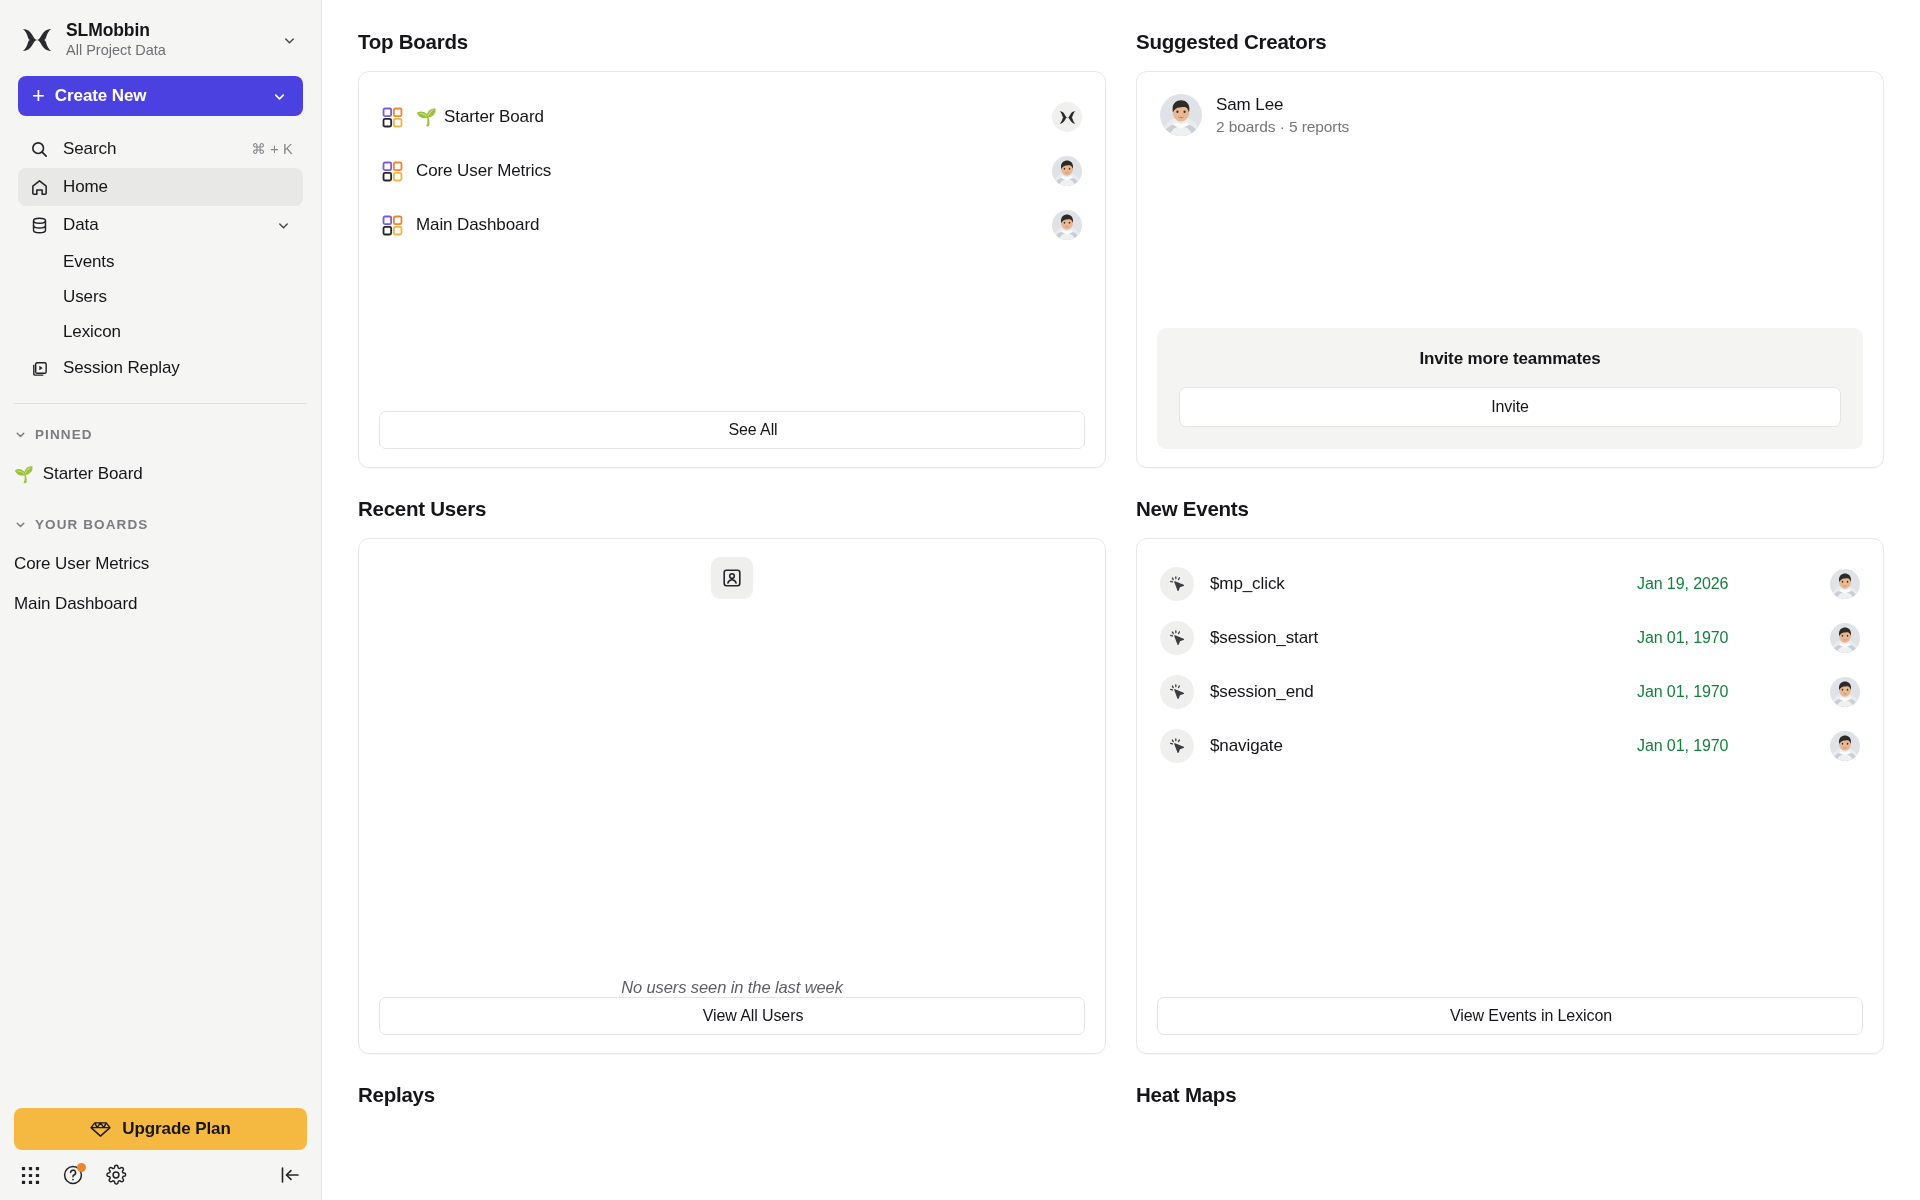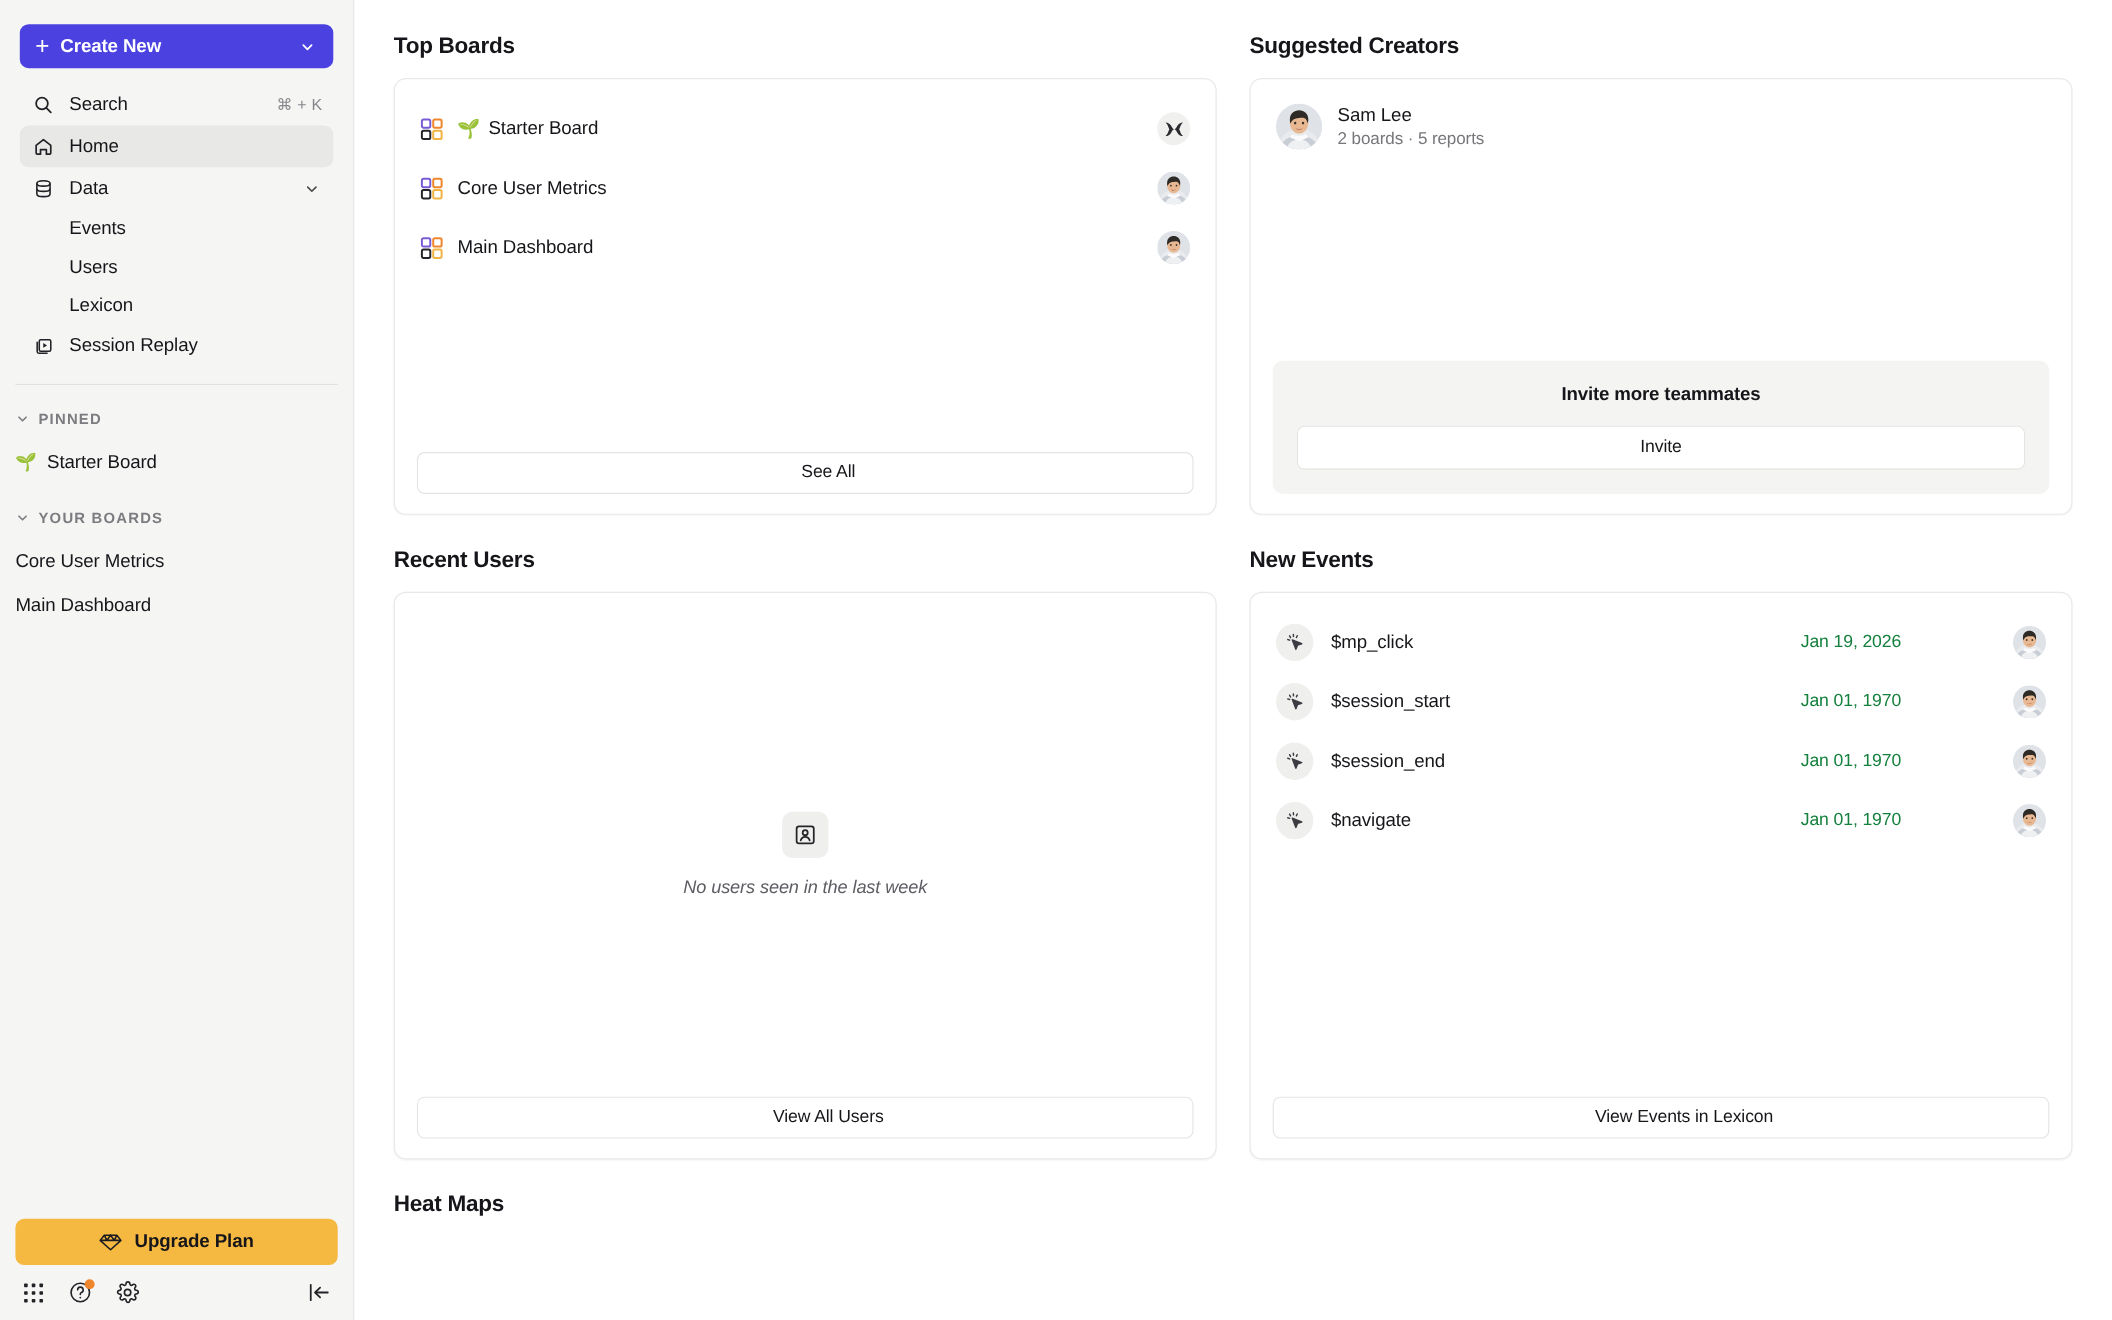--- a/index.html
+++ b/index.html
@@ -106,21 +106,21 @@
   .creator-av { width:42px; height:42px; border-radius:50%; overflow:hidden; flex:none; }
   .creator-name { font-size:17px; color:#16161a; font-weight:400; letter-spacing:-0.1px; }
   .creator-meta { font-size:15.5px; color:#76767b; margin-top:3px; letter-spacing:-0.1px; }
 
   .invite-box { margin-top:auto; background:#f4f4f2; border-radius:9px; padding:21px 22px 22px 22px; text-align:center; }
   .invite-title { font-size:17px; font-weight:700; color:#16161a; letter-spacing:-0.15px; }
   .invite-sub { font-size:16px; color:#6d6d72; margin-top:11px; letter-spacing:-0.1px; }
   .invite-btn { margin-top:18px; height:40px; border:1px solid #e4e4e2; border-radius:7px; background:#fff; width:100%; cursor:pointer; font-family:inherit; font-size:16px; color:#16161a; letter-spacing:-0.1px; }
 
   
-  .empty { flex:1; display:flex; flex-direction:column; align-items:center; justify-content:center; gap:18px; }
+  .empty { flex:1; display:flex; flex-direction:column; align-items:center; justify-content:space-between; gap:18px; }
   .empty-ico { width:42px; height:42px; border-radius:9px; background:#efefed; display:flex; align-items:center; justify-content:center; }
   .empty-text { font-size:16.5px; color:#5d5d63; font-style:italic; letter-spacing:-0.1px; }
 </style>
 </head>
 <body>
 
 <svg width="0" height="0" style="position:absolute" aria-hidden="true">
   <defs>
     <symbol id="sym-avatar" viewBox="0 0 40 40">
       <rect width="40" height="40" fill="#dfe2e6"></rect>
@@ -135,20 +135,37 @@
       <path d="M20 28c3.4 0 6-1.2 6-1.2l2 2.6-8 3.4-8-3.4 2-2.6S16.6 28 20 28z" fill="#fbfbfc"></path>
     </symbol>
   </defs>
 </svg>
 
 <div class="app">
 
   <aside class="sidebar">
     <div class="side-top">
 
+      <div class="proj-row">
+        <span class="proj-logo">
+          <svg width="30" height="26" viewBox="0 0 30 26">
+            <path d="M1 2c4.2 0 7 2.2 9 5.5C12 10.8 13 13 15 13c-2 0-3 2.2-5 5.5C8 21.8 5.2 24 1 24c3-2.5 4-5.5 5-8.5.6-1.8 1.2-2.5 2-2.5-.8 0-1.4-.7-2-2.5C5 7.5 4 4.5 1 2z" fill="#2b2b2f"></path>
+            <path d="M29 2c-4.2 0-7 2.2-9 5.5C18 10.8 17 13 15 13c2 0 3 2.2 5 5.5 2 3.3 4.8 5.5 9 5.5-3-2.5-4-5.5-5-8.5-.6-1.8-1.2-2.5-2-2.5.8 0 1.4-.7 2-2.5C25 7.5 26 4.5 29 2z" fill="#2b2b2f"></path>
+          </svg>
+        </span>
+        <span class="proj-text">
+          <div class="proj-name">SLMobbin</div>
+          <div class="proj-sub">All Project Data</div>
+        </span>
+        <span class="chev">
+          <svg width="15" height="15" viewBox="0 0 16 16" fill="none" stroke="currentColor" stroke-width="1.6" stroke-linecap="round" stroke-linejoin="round">
+              <path d="M4 6.5l4 4 4-4"></path>
+            </svg>
+        </span>
+      </div>
 
       <button class="create-btn">
         <span class="create-plus">+</span>
         <span class="create-label">Create New</span>
         <span class="chev" style="color:#fff">
           <svg width="15" height="15" viewBox="0 0 16 16" fill="none" stroke="currentColor" stroke-width="1.7" stroke-linecap="round" stroke-linejoin="round">
               <path d="M4 6.5l4 4 4-4"></path>
             </svg>
         </span>
       </button>
@@ -467,18 +484,21 @@
             </div>
 
           </div>
           <button class="card-btn">View Events in Lexicon</button>
         </div>
       </section>
     </div>
 
     <div class="grid">
       <section>
+        <div class="sec-label">Replays</div>
+      </section>
+      <section>
         <div class="sec-label">Heat Maps</div>
       </section>
     </div>
 
   </main>
 </div>
 
 </body></html>

